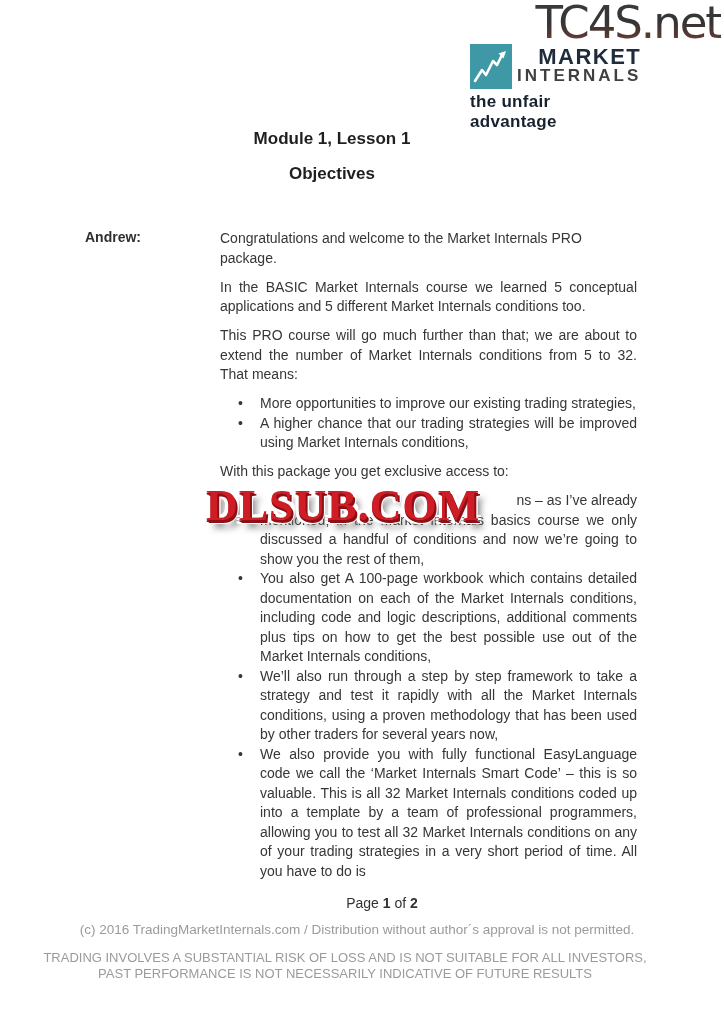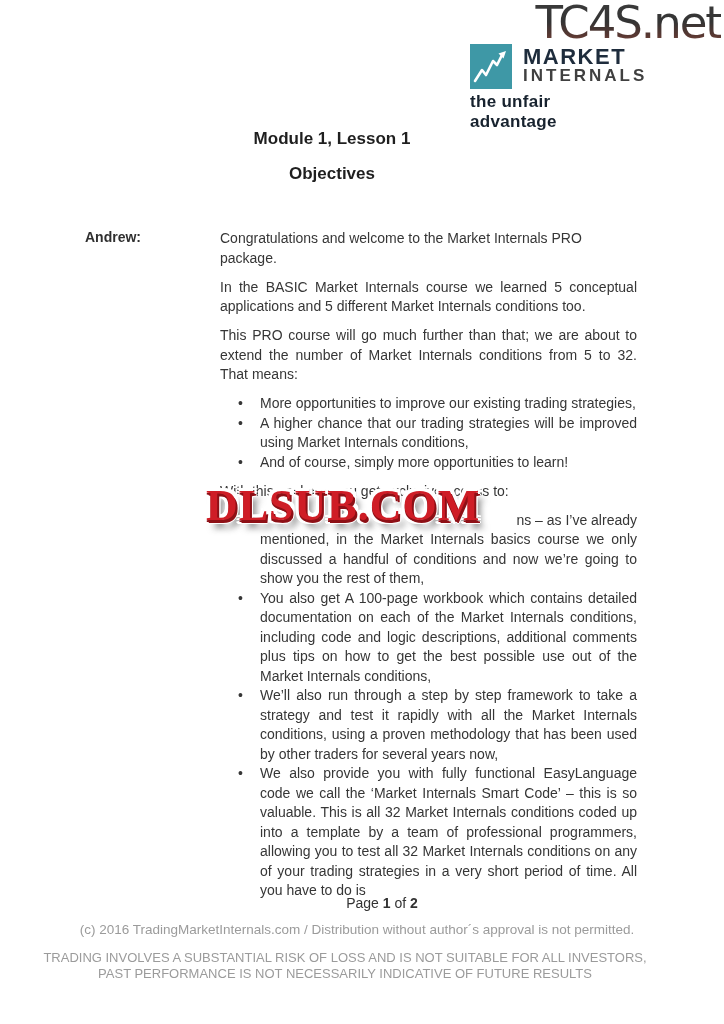--- a/index.html
+++ b/index.html
@@ -15,21 +15,21 @@
     font-size:45px; letter-spacing:-2px; line-height:46px;
     background:linear-gradient(180deg,#3c3c3c 0%,#343434 48%,#5a3832 78%,#8a564a 100%);
     -webkit-background-clip:text; background-clip:text;
     -webkit-text-fill-color:transparent; color:transparent;
   }
 
   
   .logo { position:absolute; left:470px; top:44px; width:162px; }
   .logo-row { display:flex; align-items:flex-start; }
   .logo-square { width:42px; height:45px; background:#3e98a6; flex:0 0 auto; }
-  .logo-names { margin-left:11px; padding-top:2px; }
+  .logo-names { margin-left:5px; padding-top:2px;text-align:right; }
   .logo-market { font-size:22px; font-weight:bold; color:#1e2c3c; letter-spacing:1.5px; line-height:21px; }
   .logo-internals { font-size:17px; font-weight:bold; color:#404040; letter-spacing:3px; line-height:17px; }
   .logo-tagline { margin-top:3px; font-size:17px; font-weight:bold; color:#17222e; letter-spacing:0.3px; }
 
   
   .title-module, .title-lesson {
     position:absolute; left:0; width:664px; text-align:center;
     font-size:17px; font-weight:bold; color:#1f1f1f;
   }
   .title-module { top:129px; }
@@ -111,21 +111,20 @@
   <div class="speaker">Andrew:</div>
 
   <div class="body-col">
     <p class="single">Congratulations and welcome to the Market Internals PRO package.</p>
     <p>In the BASIC Market Internals course we learned 5 conceptual applications and 5 different Market Internals conditions too.</p>
     <p>This PRO course will go much further than that; we are about to extend the number of Market Internals conditions from 5 to 32. That means:</p>
 
     <ul>
       <li>More opportunities to improve our existing trading strategies,</li>
       <li>A higher chance that our trading strategies will be improved using Market Internals conditions,</li>
-      <li>And of course, simply more opportunities to learn!</li>
     </ul>
 
     <p class="single">With this package you get exclusive access to:</p>
 
     <ul>
       <li class="covered">
         <div class="frag-line">ns – as I’ve already</div>
         <div>mentioned, in the Market Internals basics course we only discussed a handful of conditions and now we’re going to show you the rest of them,</div>
       </li>
       <li>You also get A 100-page workbook which contains detailed documentation on each of the Market Internals conditions, including code and logic descriptions, additional comments plus tips on how to get the best possible use out of the Market Internals conditions,</li>

